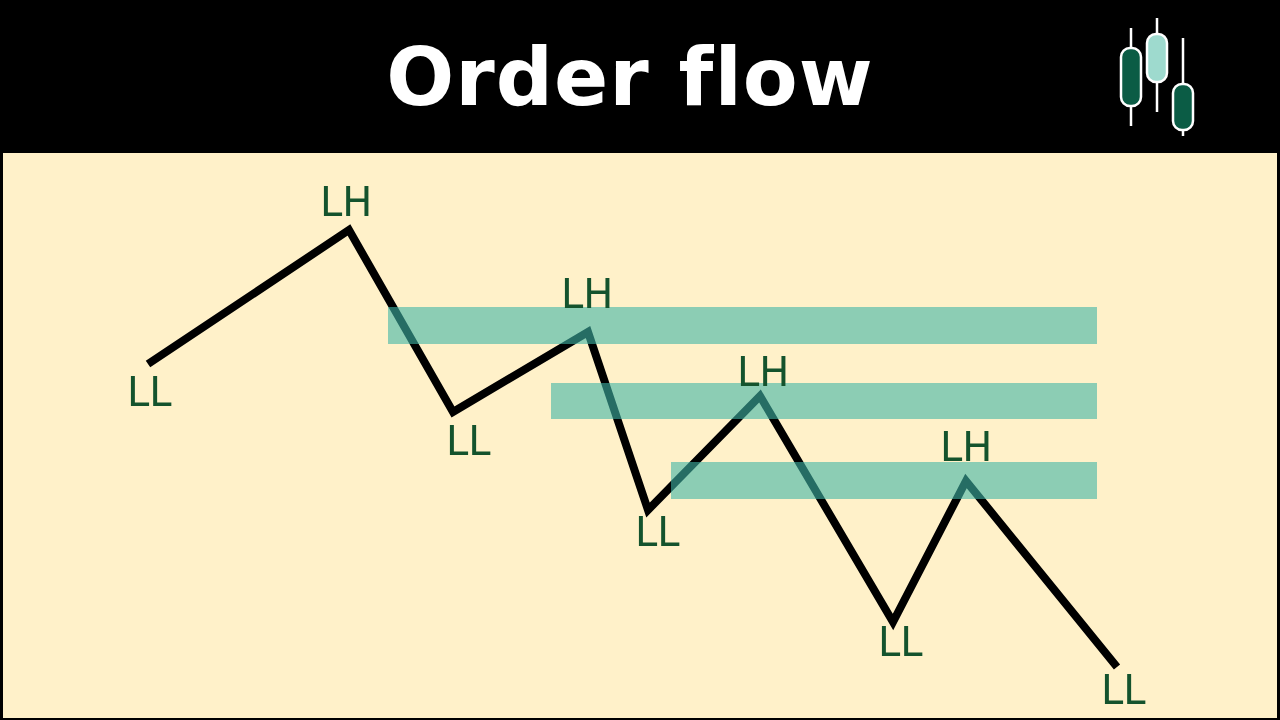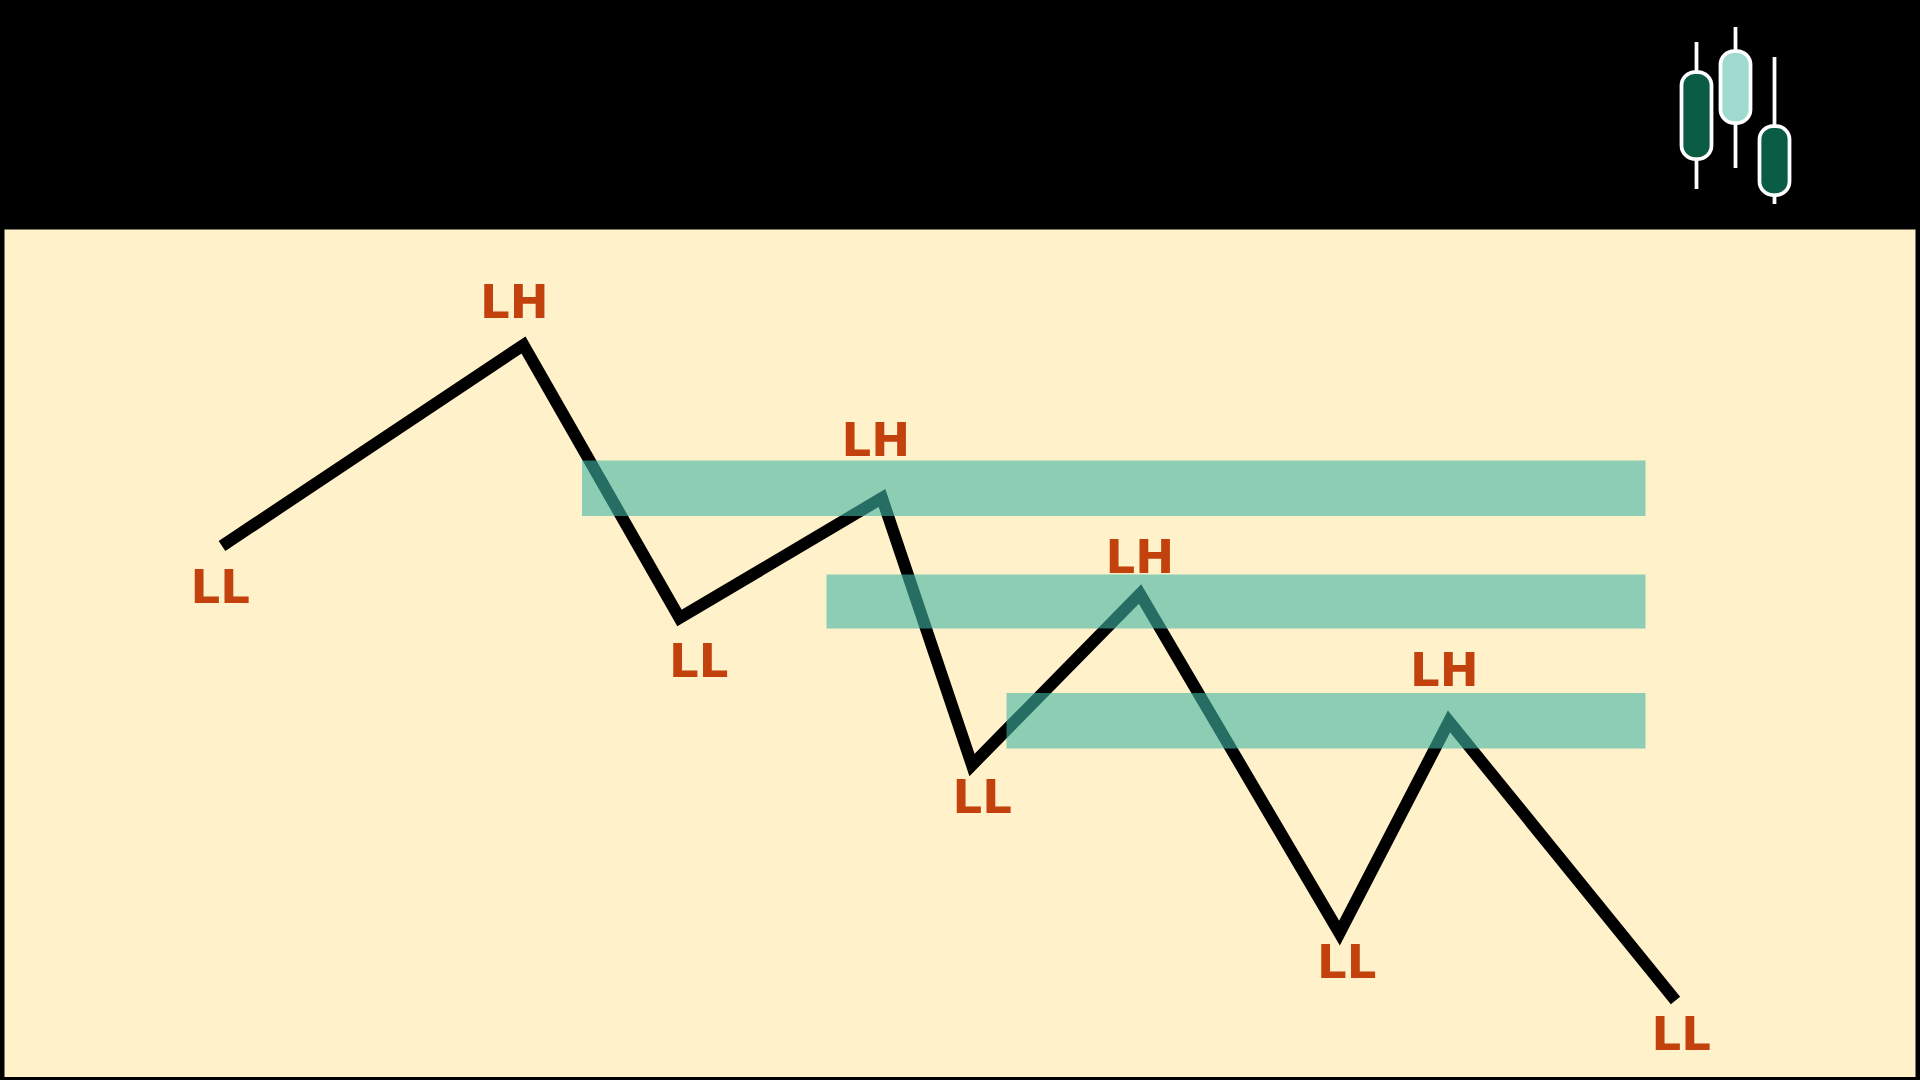--- a/index.html
+++ b/index.html
@@ -23,31 +23,32 @@
       letter-spacing: 1px;
     }
     .logo { position: absolute; left: 1112px; top: 14px; width: 90px; height: 126px; }
     .panel {
       position: absolute; left: 3px; top: 153px; width: 1274px; height: 565px;
       background: #FFF1C9;
     }
     .panel svg { position: absolute; left: 0; top: 0; }
     .lbl {
       position: absolute;
-      font-weight: bold;
-      font-size: 31px;
+      font-weight: normal;
+      font-size: 40px;
       line-height: 32px;
-      color: #c2410c;
+      color: #14532d;
       letter-spacing: 0px;
     }
   </style>
 </head>
 <body>
 
 <div class="header">
+  <div class="title">Order flow</div>
   <svg class="logo" viewBox="0 0 90 126" width="90" height="126">
 
     <line x1="19" y1="14" x2="19" y2="112" stroke="#ffffff" stroke-width="2.5"></line>
     <rect x="9" y="34" width="20" height="58" rx="9" fill="#0B5C45" stroke="#ffffff" stroke-width="2.5"></rect>
 
     <line x1="45" y1="4" x2="45" y2="98" stroke="#ffffff" stroke-width="2.5"></line>
     <rect x="35" y="20" width="20" height="48" rx="9" fill="#9EDACE" stroke="#ffffff" stroke-width="2.5"></rect>
 
     <line x1="71" y1="24" x2="71" y2="122" stroke="#ffffff" stroke-width="2.5"></line>
     <rect x="61" y="70" width="20" height="46" rx="9" fill="#0B5C45" stroke="#ffffff" stroke-width="2.5"></rect>

